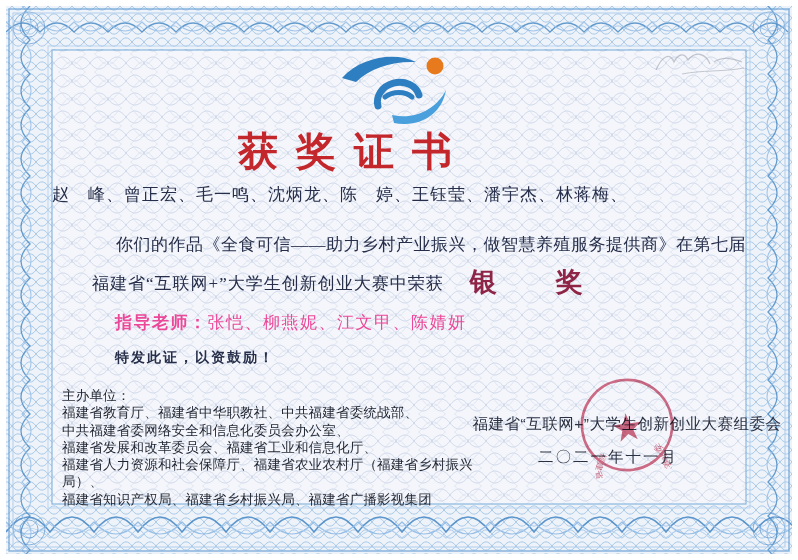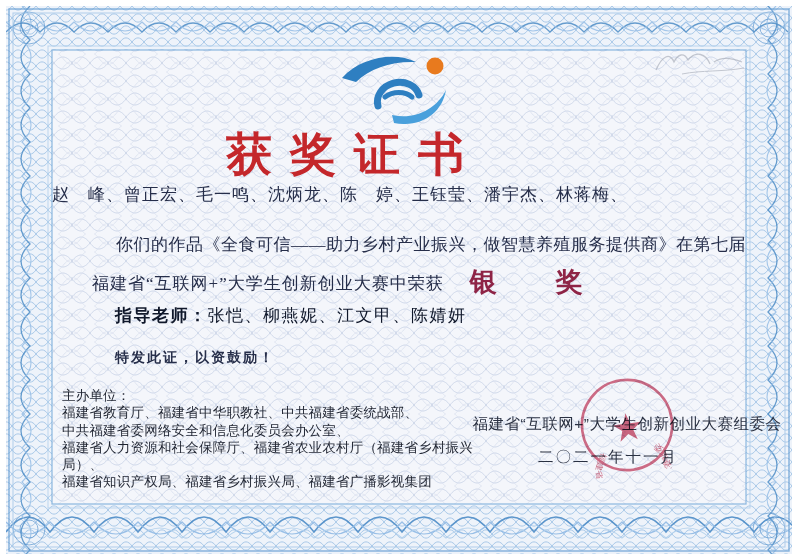--- a/index.html
+++ b/index.html
@@ -7,21 +7,21 @@
     width:798px;height:560px;position:relative;overflow:hidden;
     background:#ffffff;
     font-family:"Liberation Serif","DejaVu Serif",serif;
   }
   .layer{position:absolute;left:0;top:0;}
 
   .logo{position:absolute;left:334px;top:52px;width:132px;height:72px;}
 
   .title{
     position:absolute;left:0;top:124px;width:690px;
-    text-align:center;font-size:46px;font-weight:700;
+    text-align:center;font-size:40px;font-weight:700;
     color:#c4272b;letter-spacing:18px;text-indent:18px;
   }
 
   .recipients{
     position:absolute;left:52px;top:184px;width:640px;
     font-size:17px;line-height:21px;color:#262e4a;letter-spacing:1px;
   }
   .body-line1{
     position:absolute;left:68px;top:233px;width:680px;
     font-size:17px;color:#262e4a;letter-spacing:0.5px;
@@ -30,22 +30,22 @@
   .body-line2{
     position:absolute;left:92px;top:262px;width:680px;
     font-size:17px;color:#262e4a;letter-spacing:1px;
     display:flex;align-items:baseline;gap:26px;
   }
   .award{
     font-size:27px;font-weight:700;color:#8e2446;
     letter-spacing:16px;position:relative;top:2px;
   }
   .advisors{
-    position:absolute;left:115px;top:304px;width:560px;
-    font-size:17px;color:#0f172a;letter-spacing:1.5px;
+    position:absolute;left:115px;top:311px;width:560px;
+    font-size:17px;color:#ec4899;letter-spacing:1.5px;
   }
   .advisors .lbl{font-weight:700;}
   .issuance{
     position:absolute;left:115px;top:349px;width:400px;
     font-size:14px;font-weight:700;color:#262e4a;letter-spacing:2px;
   }
 
   .organizers{
     position:absolute;left:62px;top:387px;width:430px;
     font-family:"Liberation Sans","DejaVu Sans",sans-serif;
@@ -158,20 +158,21 @@
 <div class="advisors">
   <span class="lbl">指导老师：</span><span>张恺、柳燕妮、江文甲、陈婧妍</span>
 </div>
 
 <div class="issuance">特发此证，以资鼓励！</div>
 
 <div class="organizers">
   <div>主办单位：</div>
   <div>福建省教育厅、福建省中华职教社、中共福建省委统战部、</div>
   <div>中共福建省委网络安全和信息化委员会办公室、</div>
+  <div>福建省发展和改革委员会、福建省工业和信息化厅、</div>
   <div>福建省人力资源和社会保障厅、福建省农业农村厅（福建省乡村振兴局）、</div>
   <div>福建省知识产权局、福建省乡村振兴局、福建省广播影视集团</div>
 </div>
 
 <div class="issuer">福建省“互联网+”大学生创新创业大赛组委会</div>
 <div class="date">二〇二一年十一月</div>
 
 <svg class="seal" viewBox="0 0 100 100">
   <circle cx="50" cy="50" r="46" fill="none" stroke="#cf5672" stroke-width="2.6"></circle>
   <polygon points="50,38 53.5,48.6 64.3,48.6 55.6,55.3 58.9,65.9 50,59.4 41.1,65.9 44.4,55.3 35.7,48.6 46.5,48.6" fill="#c94f6b"></polygon>

